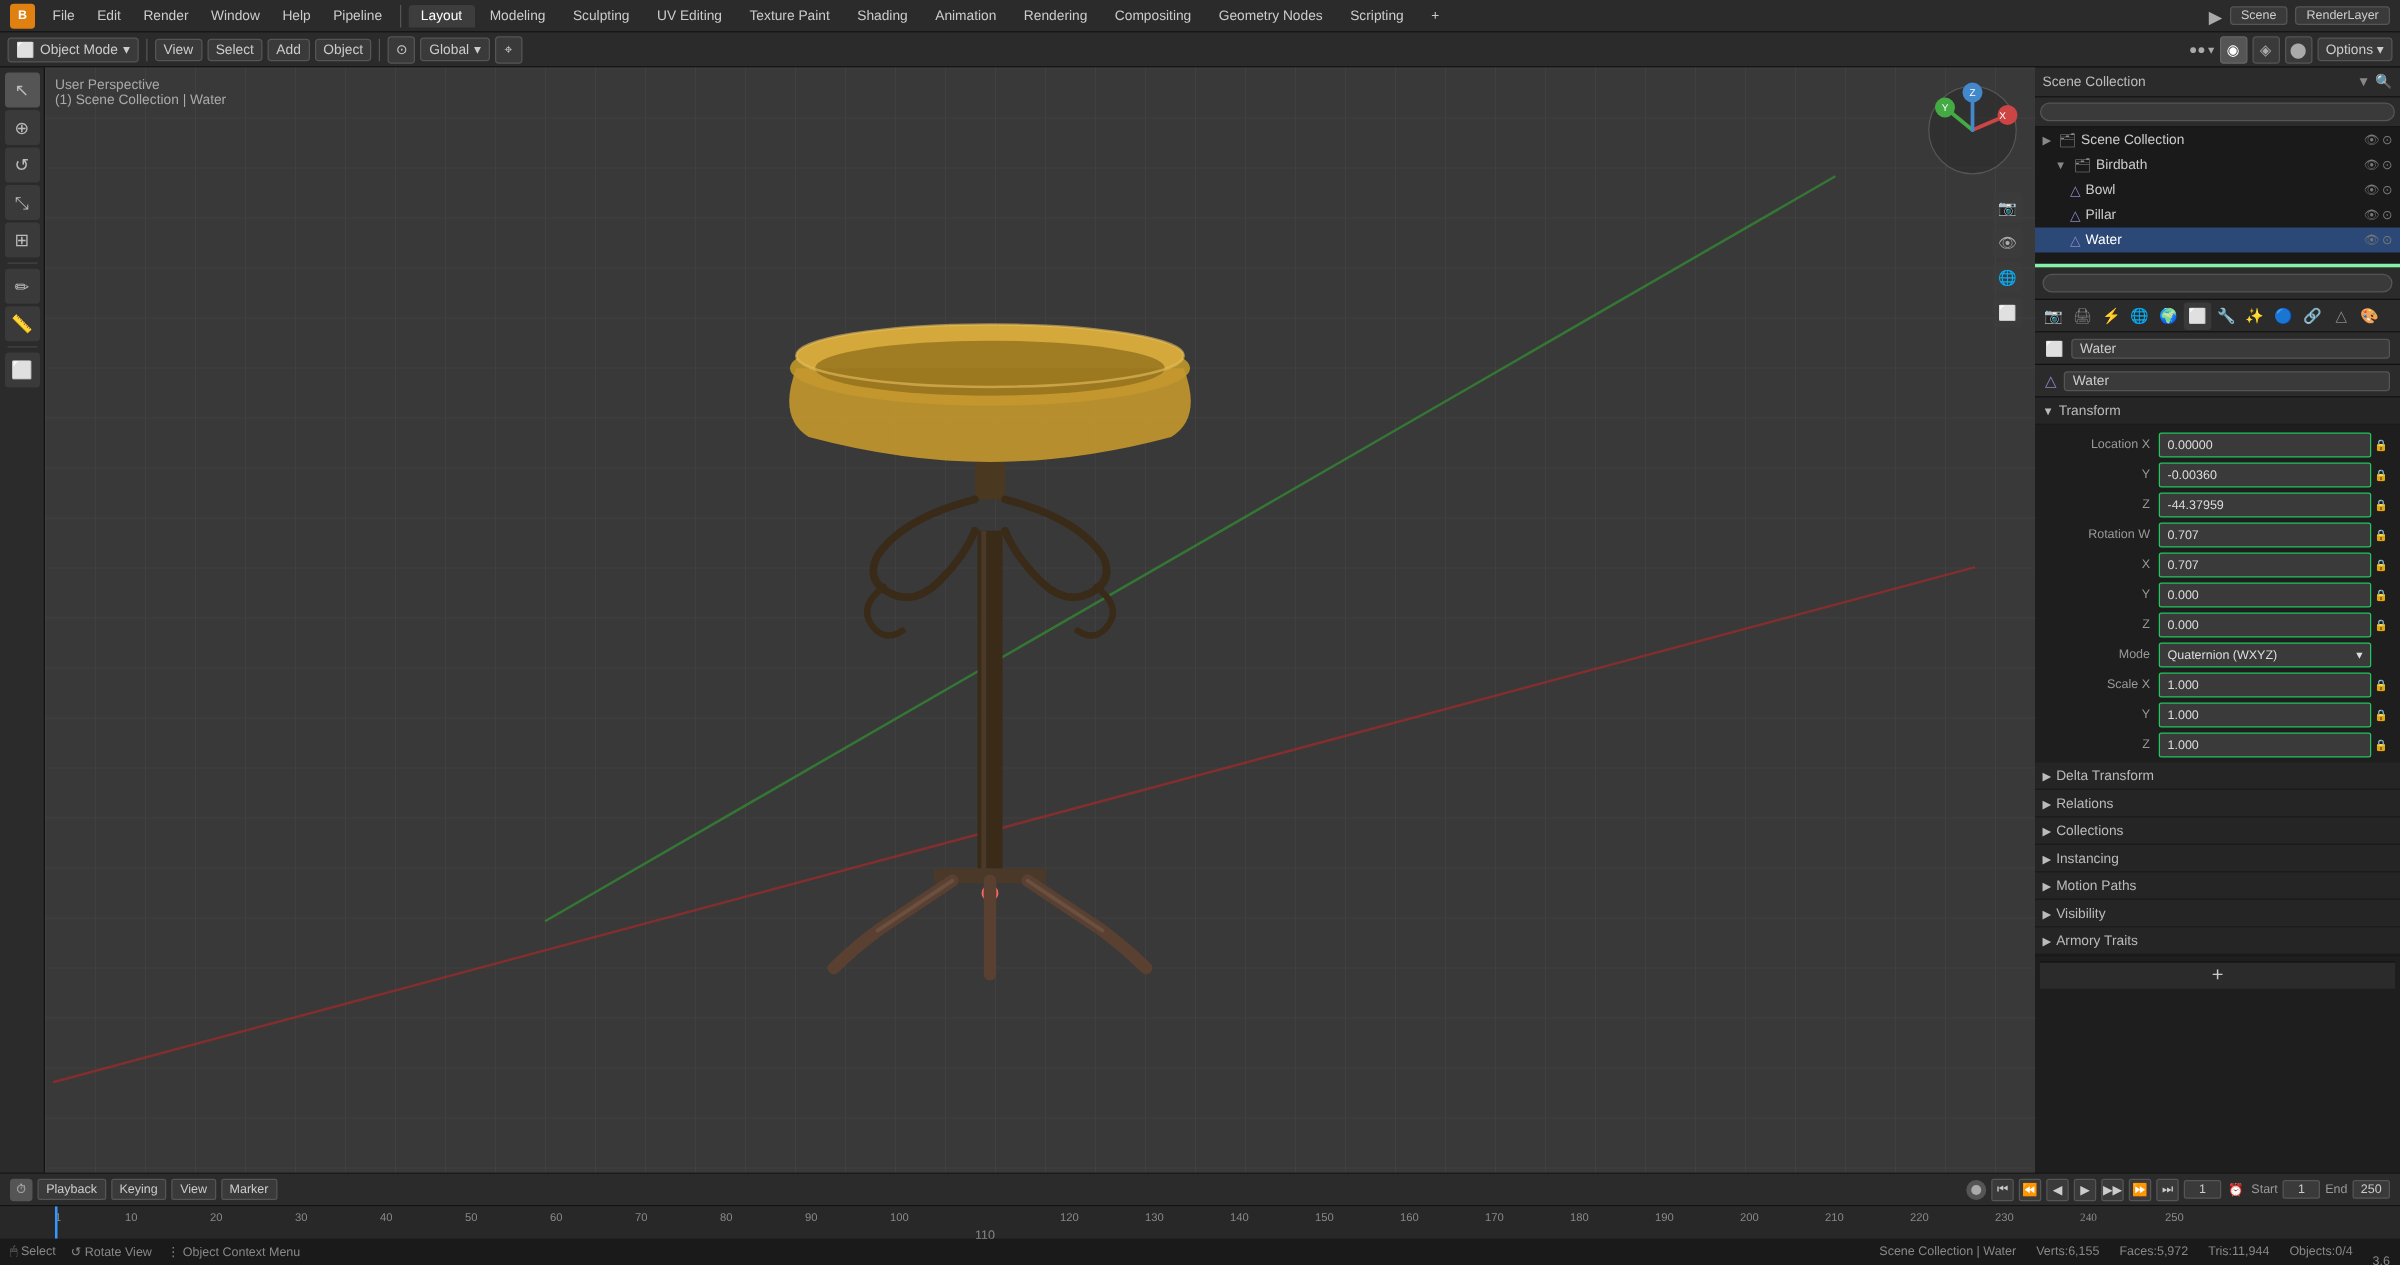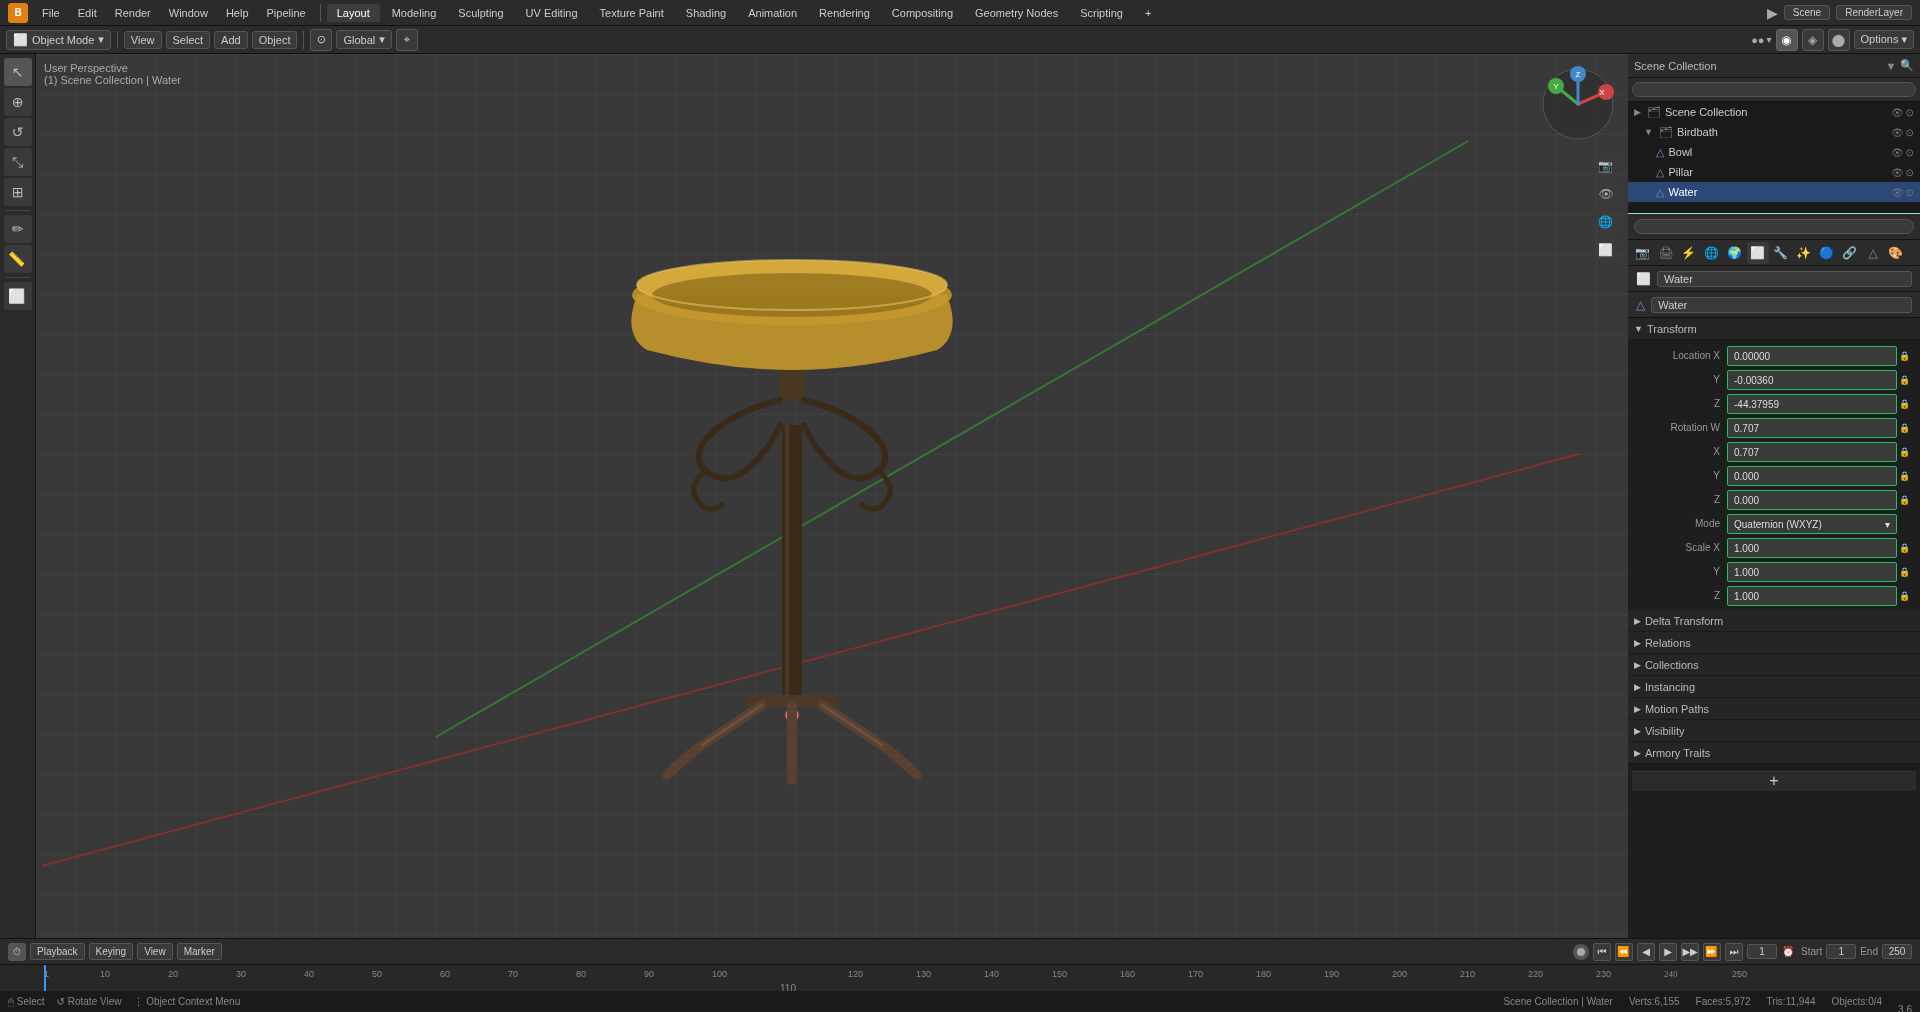--- a/index.html
+++ b/index.html
@@ -218,21 +218,21 @@
 
     
     #right-side {
       display: flex;
       flex-direction: column;
       width: 292px;
     }
 
     #outliner-panel {
       height: 160px;
-      border-bottom: 1px solid #86efac;
+      border-bottom: 3px solid #86efac;
       overflow: hidden;
     }
 
     #props-main {
       flex: 1;
       display: flex;
       flex-direction: column;
       overflow: hidden;
     }
 

